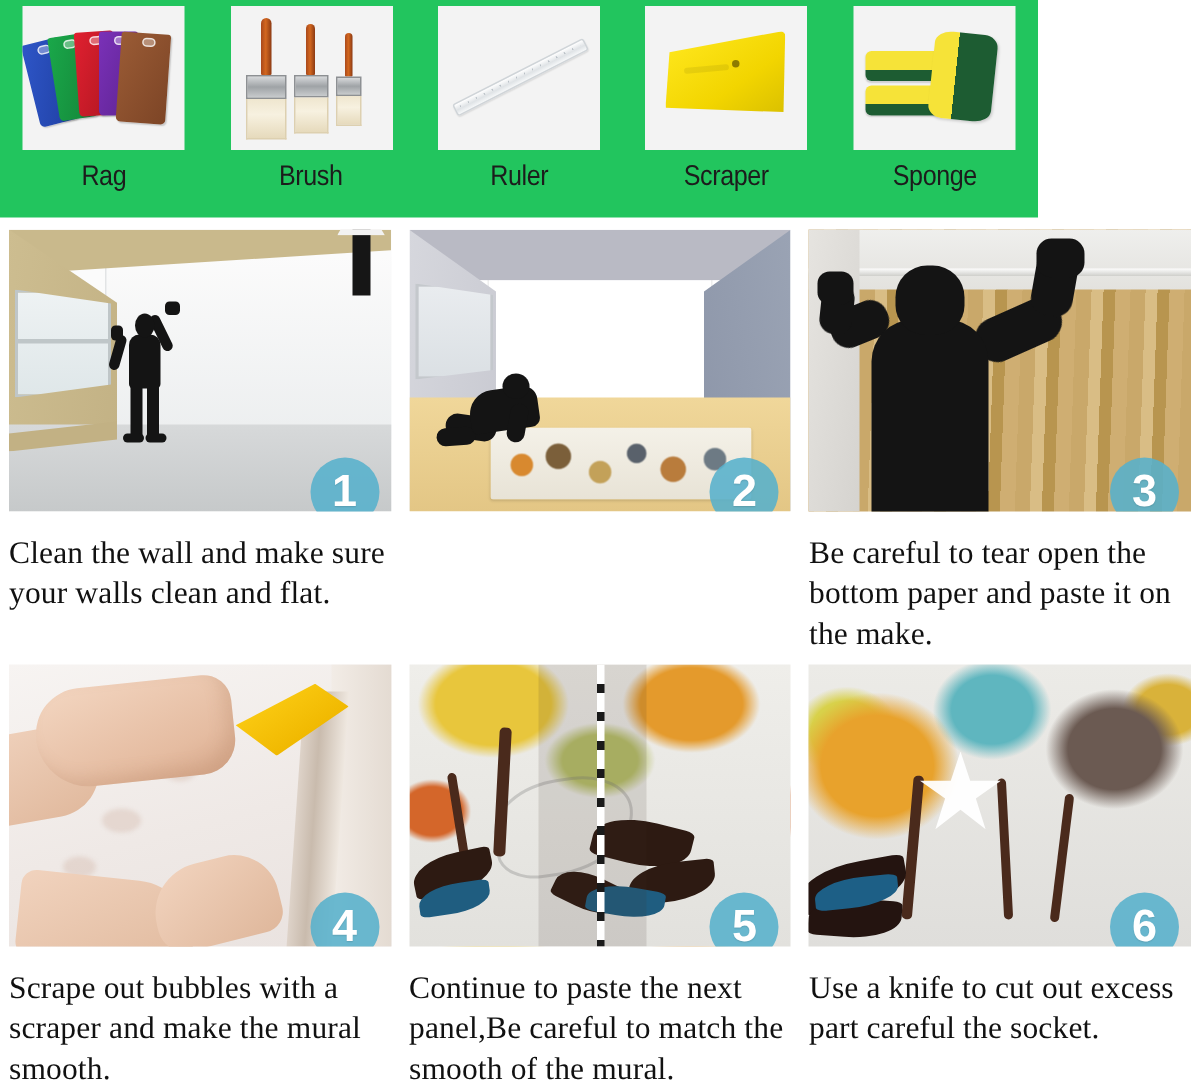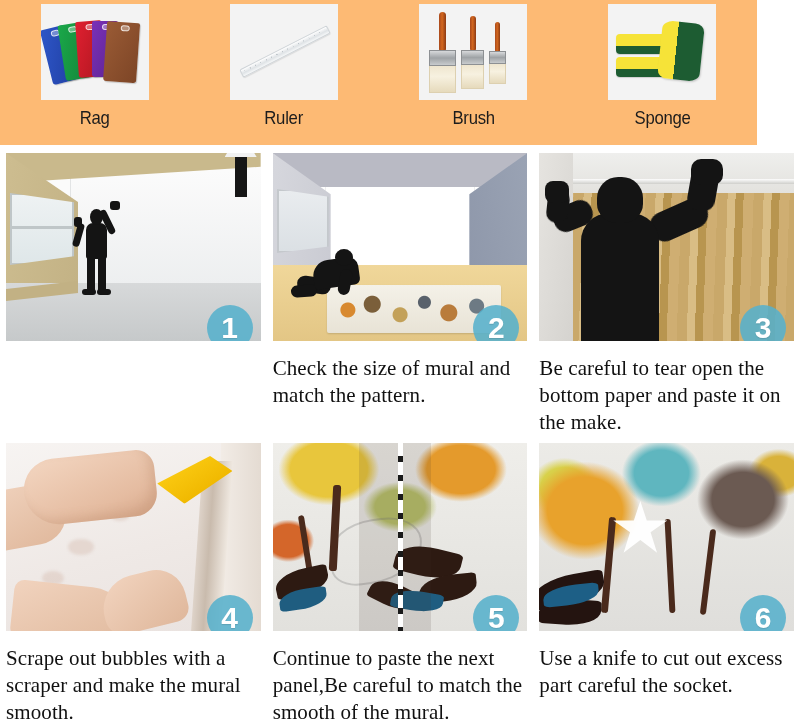--- a/index.html
+++ b/index.html
@@ -21,24 +21,24 @@
     width: 800px;
     height: 726px;
     background: #ffffff;
   }
 
   
   .tools-strip {
     position: absolute;
     left: 0;
     top: 0;
-    width: 757px;
+    width: 692px;
     height: 145px;
     display: flex;
-    background: #fdba74;
+    background: #22c55e;
   }
   .tool-cell {
     flex: 1 1 0;
     height: 145px;
     position: relative;
     display: flex;
     flex-direction: column;
     align-items: center;
   }
   .tool-thumb {
@@ -584,27 +584,20 @@
           <div class="rag r1"></div>
           <div class="rag r2"></div>
           <div class="rag r3"></div>
           <div class="rag r4"></div>
           <div class="rag r5"></div>
         </div>
       </div>
       <div class="tool-label">Rag</div>
     </div>
 
-
-    <div class="tool-cell">
-      <div class="tool-thumb">
-        <div class="ruler"></div>
-      </div>
-      <div class="tool-label">Ruler</div>
-    </div>
 
     <div class="tool-cell">
       <div class="tool-thumb">
         <div class="brushes">
           <div class="brush b-lg">
               <div class="handle"></div>
               <div class="ferrule"></div>
               <div class="bristle"></div>
             </div>
           <div class="brush b-md">
@@ -615,21 +608,36 @@
           <div class="brush b-sm">
               <div class="handle"></div>
               <div class="ferrule"></div>
               <div class="bristle"></div>
             </div>
         </div>
       </div>
       <div class="tool-label">Brush</div>
     </div>
 
-
+    <div class="tool-cell">
+      <div class="tool-thumb">
+        <div class="ruler"></div>
+      </div>
+      <div class="tool-label">Ruler</div>
+    </div>
+
+
+    <div class="tool-cell">
+      <div class="tool-thumb">
+        <div class="scraper"></div>
+        <div class="scraper-groove"></div>
+        <div class="scraper-dot"></div>
+      </div>
+      <div class="tool-label">Scraper</div>
+    </div>
 
     <div class="tool-cell">
       <div class="tool-thumb">
         <div class="sponges">
           <div class="sp-stack">
             <div class="sp-flat"></div>
             <div class="sp-flat"></div>
           </div>
           <div class="sp-up"></div>
         </div>
@@ -655,39 +663,39 @@
         <div class="person p-armL"></div>
         <div class="person p-handL"></div>
         <div class="person p-torso"></div>
         <div class="person p-head"></div>
         <div class="person p-legL"></div>
         <div class="person p-legR"></div>
         <div class="person p-footL"></div>
         <div class="person p-footR"></div>
         <div class="step-badge">1</div>
       </div>
+      <div class="step-caption">Clean the wall and make sure your walls clean and flat.</div>
     </div>
 
     <div class="step">
       <div class="step-figure f2">
         <div class="bwall"></div>
         <div class="ceiling2"></div>
         <div class="lwall"></div>
         <div class="rwall"></div>
         <div class="lwin"></div>
         <div class="floor2"></div>
         <div class="mural"></div>
         <div class="person p2-leg"></div>
         <div class="person p2-shin"></div>
         <div class="person p2-body"></div>
         <div class="person p2-head"></div>
         <div class="person p2-arm"></div>
         <div class="step-badge">2</div>
       </div>
-      <div class="step-caption">Check the size of mural and match the pattern.</div>
     </div>
 
     <div class="step">
       <div class="step-figure f3">
         <div class="wall-top"></div>
         <div class="rail"></div>
         <div class="lwall3"></div>
         <div class="person p3-armR blur"></div>
         <div class="person p3-foreR blur"></div>
         <div class="person p3-fistR blur"></div>

